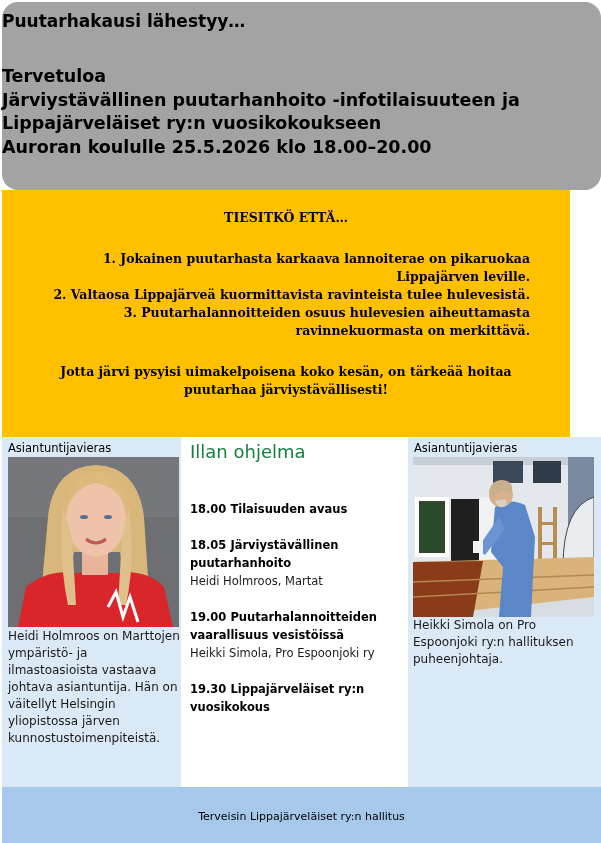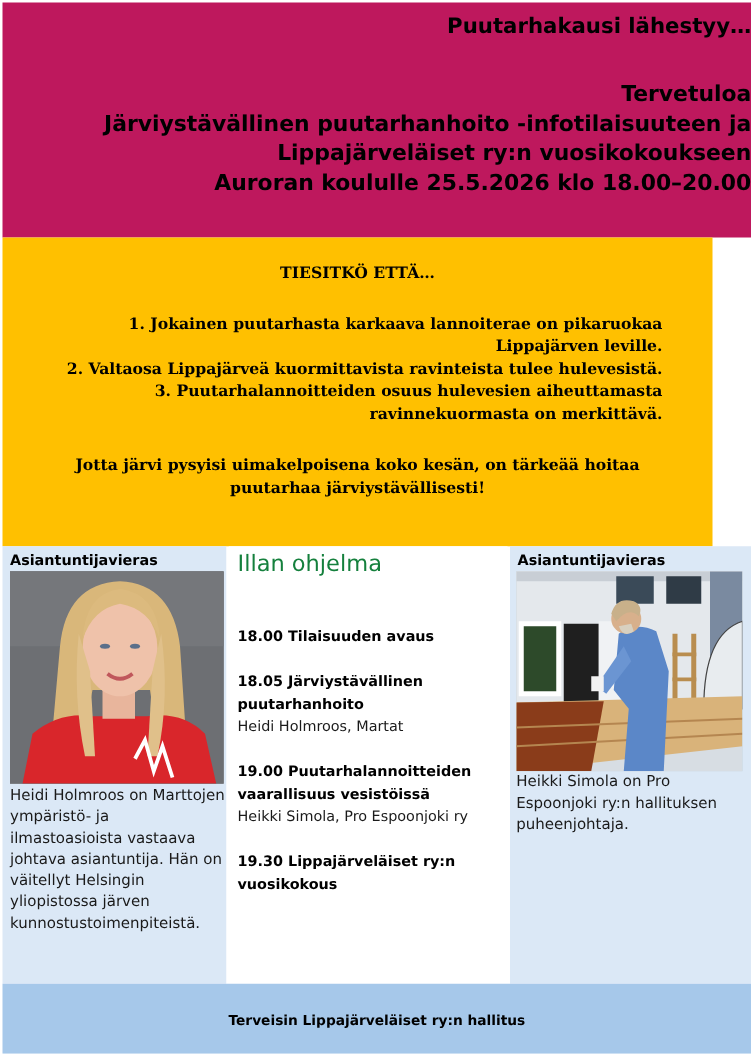--- a/index.html
+++ b/index.html
@@ -1,22 +1,22 @@
 <!DOCTYPE html>
 <html><head>
   <meta charset="utf-8">
   <style>
     * { margin: 0; padding: 0; box-sizing: border-box; }
     html, body { width: 601px; height: 843px; background: #ffffff; overflow: hidden; }
     body { position: relative; font-family: "Liberation Sans", sans-serif; color: #000; }
 
     .header {
       position: absolute; left: 2px; top: 2px; width: 599px; height: 188px;
-      background: #be185d; text-align: right;
-      font-family: "DejaVu Sans", sans-serif; font-weight: bold; color: #000;
+      background: #a3a3a3; text-align: left;
+      font-family: "DejaVu Sans", sans-serif; font-weight: bold; color: #000; border-radius: 16px;
     }
     .header .title { position: absolute; top: 9px; left: 0; right: 0; font-size: 17px; }
     .header .lines { position: absolute; top: 63px; left: 0; right: 0; font-size: 17.5px; line-height: 23.5px; }
 
     .facts {
       position: absolute; left: 2px; top: 190px; width: 568px; height: 247px;
       background: #ffc000; text-align: center;
       font-family: "DejaVu Serif", serif; font-weight: bold; color: #000;
     }
     .facts .facts-title { position: absolute; top: 20px; left: 0; right: 0; font-size: 12.5px; }
@@ -27,21 +27,21 @@
     .col-left {
       position: absolute; left: 2px; top: 437px; width: 179px; height: 350px; background: #dbe8f6;
     }
     .col-mid {
       position: absolute; left: 183px; top: 437px; width: 223px; height: 350px; background: #ffffff;
     }
     .col-right {
       position: absolute; left: 408px; top: 437px; width: 193px; height: 350px; background: #dbe8f6;
     }
     .guest-label {
-      position: absolute; font-family: "DejaVu Sans", sans-serif; font-weight: bold; font-size: 11.5px; top: 4px;
+      position: absolute; font-family: "DejaVu Sans", sans-serif; font-weight: normal; font-size: 11.5px; top: 4px;
     }
     .col-left .guest-label { left: 6px; }
     .col-right .guest-label { left: 6px; }
 
     .photo { position: absolute; overflow: hidden; }
     .photo-heidi { left: 6px; top: 20px; width: 171px; height: 170px; background: #6c6e72; }
     .photo-heikki { left: 5px; top: 20px; width: 181px; height: 160px; background: #c9d3dc; }
 
     .bio {
       position: absolute; font-family: "DejaVu Sans", sans-serif; font-size: 12px; line-height: 17px; color: #1a1a1a;
@@ -54,21 +54,21 @@
       font-family: "DejaVu Sans", sans-serif; font-size: 18px; color: #15803d; text-align: right;
     }
     .program { position: absolute; left: 7px; top: 50px; width: 212px; font-family: "DejaVu Sans", sans-serif; font-size: 11.5px; line-height: 18px; }
     .program .item { margin-bottom: 18px; margin-top: 13px; }
     .program .item .time-title { font-weight: bold; }
     .program .item .speaker { font-weight: normal; color: #1a1a1a; }
 
     .footer {
       position: absolute; left: 2px; top: 787px; width: 599px; height: 56px;
       background: #a6c8ea; text-align: center;
-      font-family: "DejaVu Sans", sans-serif; font-weight: bold; font-size: 11px;
+      font-family: "DejaVu Sans", sans-serif; font-weight: normal; font-size: 11px;
     }
     .footer span { position: absolute; top: 23px; left: 0; right: 0; }
   </style>
 </head>
 <body>
 
 <div class="header">
   <div class="title">Puutarhakausi lähestyy…</div>
   <div class="lines">
     <div>Tervetuloa</div>

